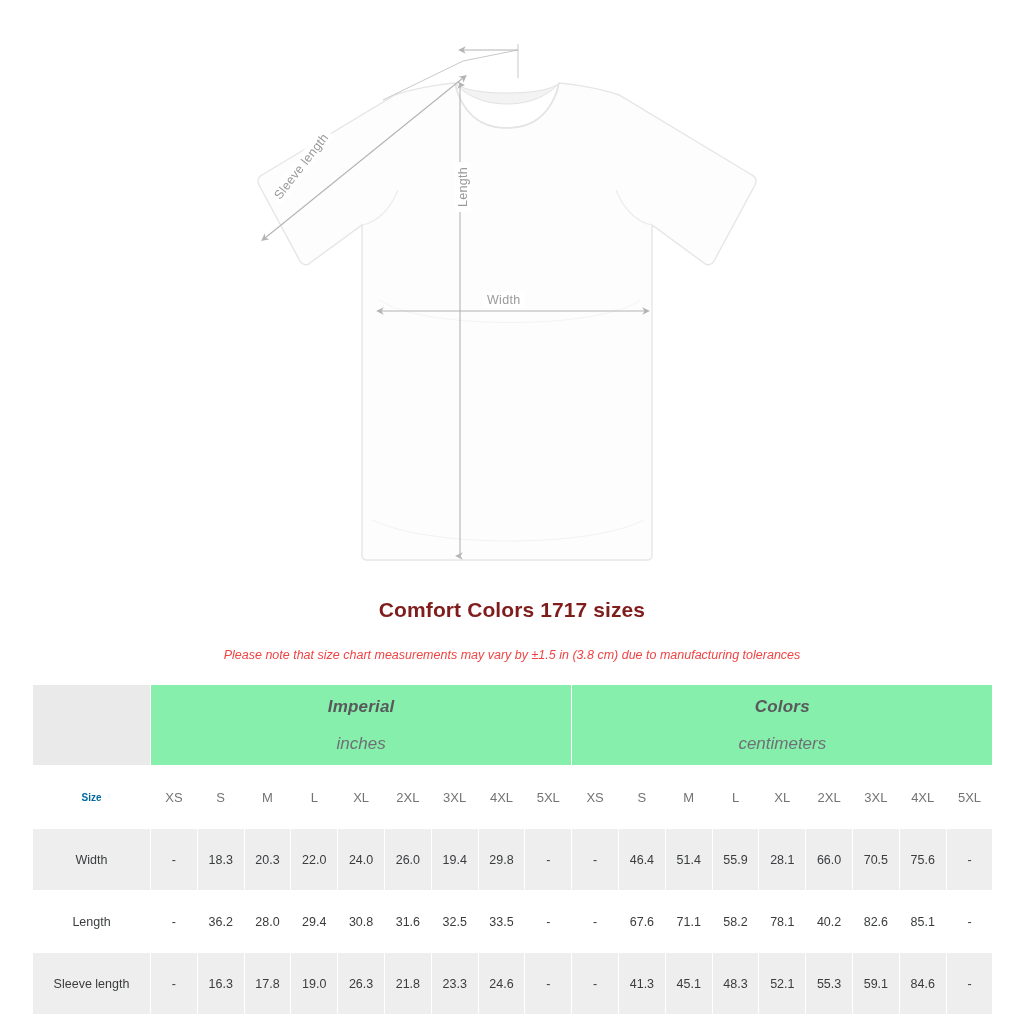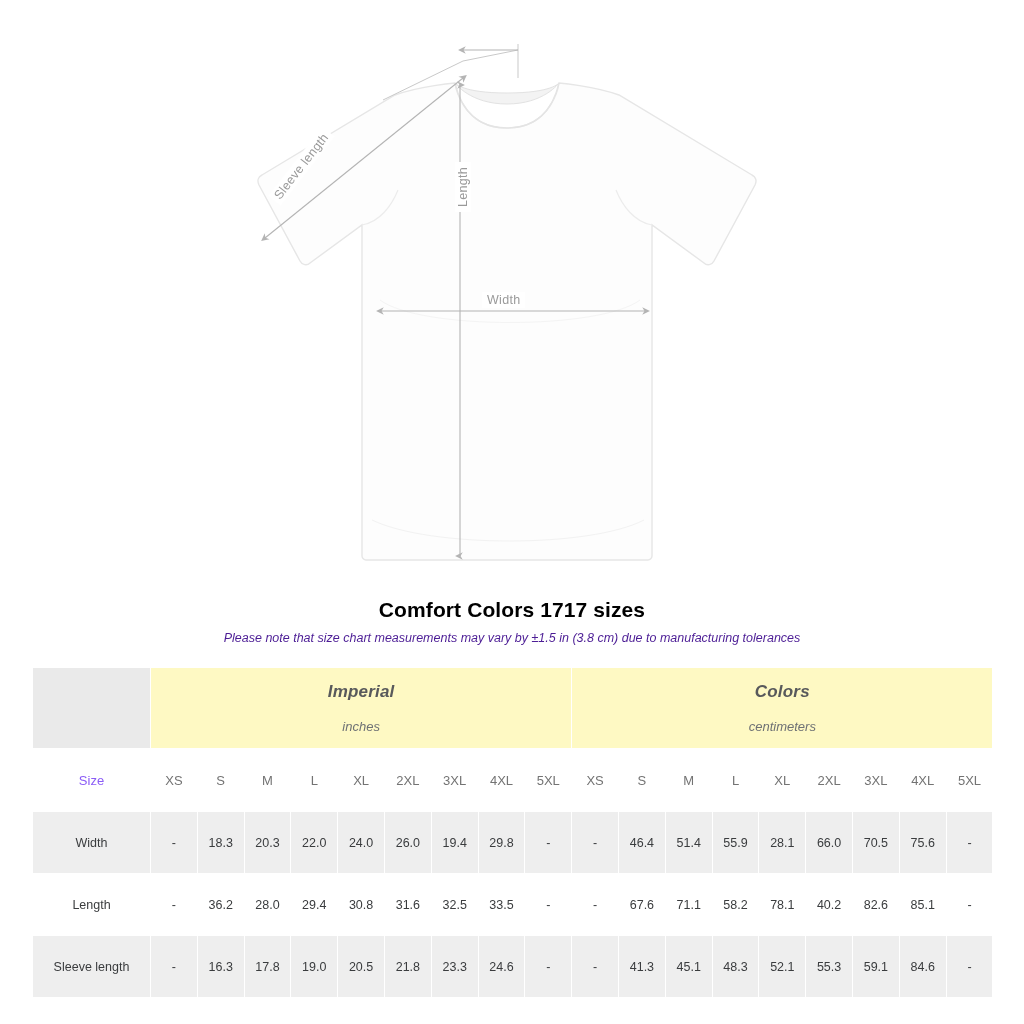--- a/index.html
+++ b/index.html
@@ -63,81 +63,81 @@
   }
 
   
   .title-block {
     text-align: center;
     margin-top: 8px;
   }
   .chart-title {
     font-size: 21px;
     font-weight: bold;
-    color: #000000;
+    color: #7f1d1d;
     letter-spacing: 0.1px;
   }
   .chart-note {
     font-size: 12.5px;
     font-style: italic;
-    color: #4c1d95;
-    margin-top: 9px;
+    color: #ef4444;
+    margin-top: 26px;
   }
 
   
   .table-wrap {
     margin: 22px 32px 0 32px;
   }
   table.size-table {
     width: 960px;
     border-collapse: collapse;
     table-layout: fixed;
   }
   table.size-table td,
   table.size-table th {
     border: 1px solid #ffffff;
     text-align: center;
     vertical-align: middle;
     font-weight: normal;
   }
   
   .unit-cell {
-    background: #fef9c3;
+    background: #86efac;
     height: 78px;
     color: #6e7174;
   }
   .unit-name {
     font-size: 17px;
     font-style: italic;
     font-weight: bold;
     color: #58595b;
     letter-spacing: 0.2px;
   }
   .unit-sub {
-    font-size: 13px;
+    font-size: 17px;
     font-style: italic;
     color: #6e7174;
     margin-top: 17px;
   }
   .corner-cell {
     background: #eaeaea;
   }
 
   
   tr.size-row td {
     height: 60px;
     background: #ffffff;
     font-size: 13px;
     font-weight: normal;
     color: #737373;
   }
   tr.size-row td.row-label {
-    font-size: 13px;
-    font-weight: normal;
-    color: #8b5cf6;
+    font-size: 10px;
+    font-weight: bold;
+    color: #0369a1;
   }
 
   
   tr.data-row td {
     height: 59px;
     font-size: 12.5px;
     color: #3a3c3e;
   }
   tr.data-row.shaded td {
     background: #eeeeee;
@@ -332,21 +332,21 @@
           <td>85.1</td>
           <td>-</td>
         </tr>
 
         <tr class="data-row shaded">
           <td class="row-label">Sleeve length</td>
           <td>-</td>
           <td>16.3</td>
           <td>17.8</td>
           <td>19.0</td>
-          <td>20.5</td>
+          <td>26.3</td>
           <td>21.8</td>
           <td>23.3</td>
           <td>24.6</td>
           <td>-</td>
           <td>-</td>
           <td>41.3</td>
           <td>45.1</td>
           <td>48.3</td>
           <td>52.1</td>
           <td>55.3</td>

